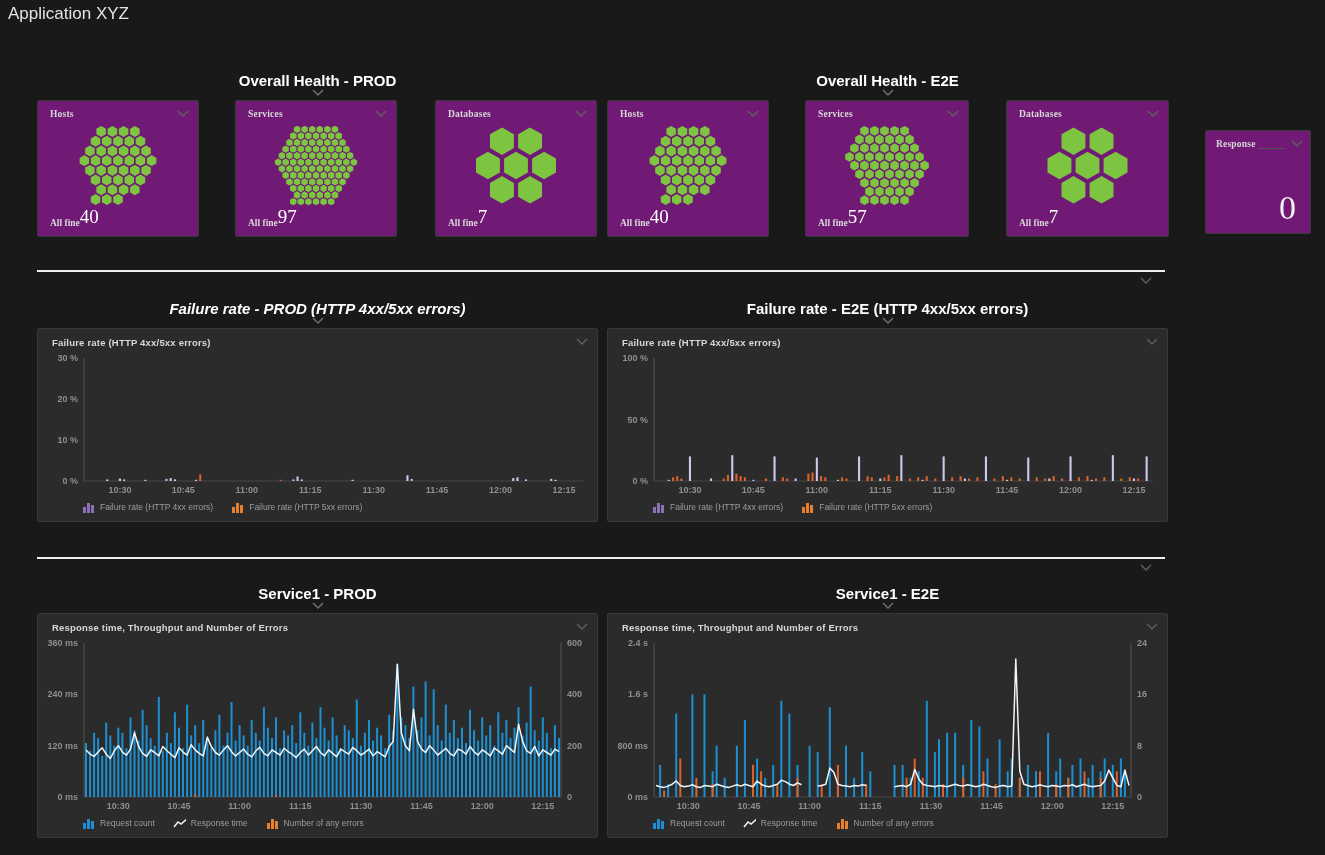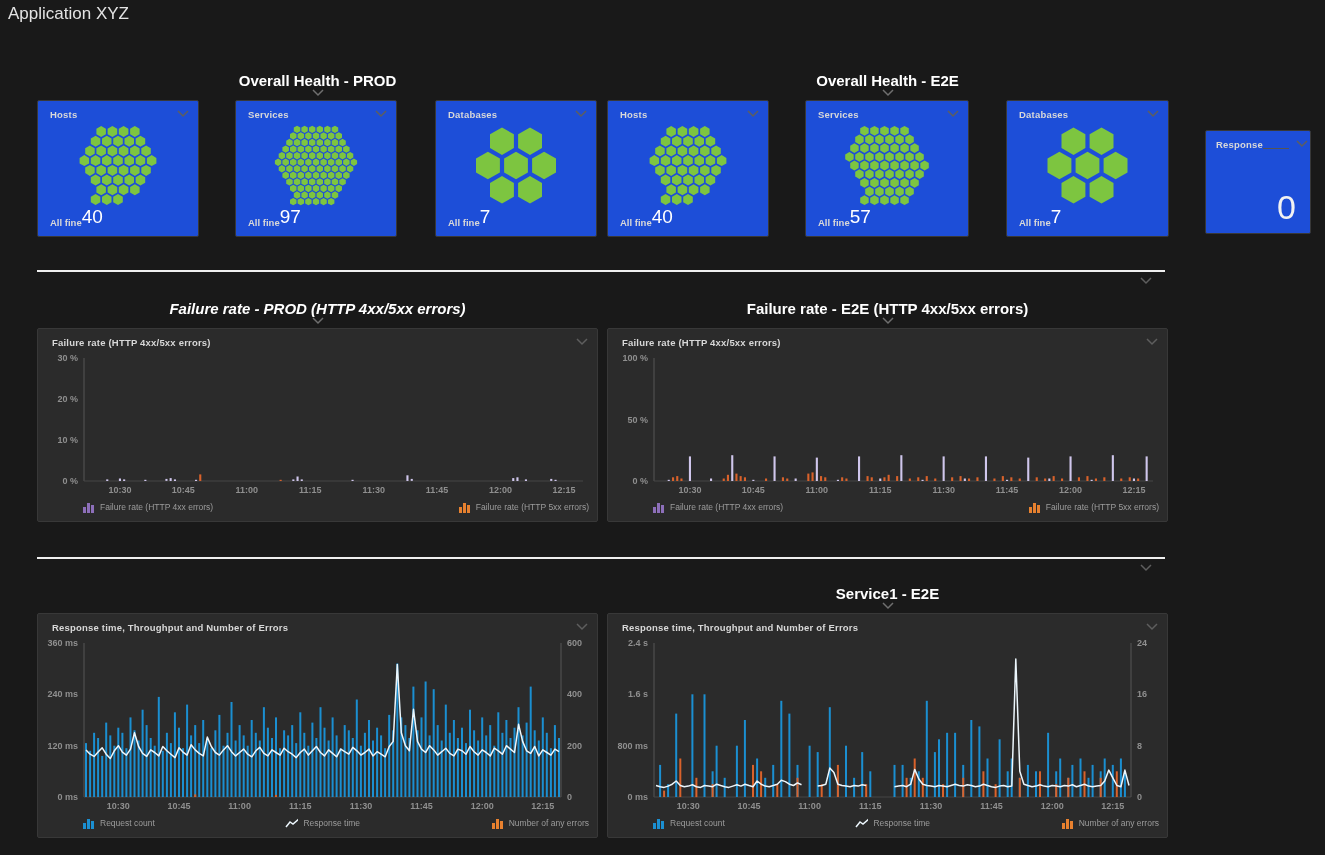--- a/index.html
+++ b/index.html
@@ -2,35 +2,35 @@
 <html><head>
 <meta charset="utf-8">
 <style>
   html,body{margin:0;padding:0;background:#191919;}
   .page{position:relative;width:1325px;height:855px;background:#191919;overflow:hidden;
         font-family:"Liberation Sans",sans-serif;color:#dcdcdc;}
   .page-title{position:absolute;left:8px;top:4px;font-size:17px;color:#e3e3e3;}
   .section-head{position:absolute;height:20px;display:flex;justify-content:space-between;align-items:center;flex-direction:column;}
   .section-head .st{font-size:15px;font-weight:bold;color:#fff;}
   .chev{display:inline-flex;width:14px;height:10px;align-items:center;justify-content:center;cursor:pointer;}
-  .tile{position:absolute;background:#1d4ed8;border:1px solid #383838;border-radius:2px;box-sizing:border-box;}
+  .tile{position:absolute;background:#701a75;border:1px solid #383838;border-radius:2px;box-sizing:border-box;font-family:Liberation Serif, serif;}
   .tile-head{display:flex;justify-content:space-between;align-items:flex-start;padding:8px 8px 0 12px;}
   .tile-title{font-size:9.5px;font-weight:bold;color:#d8d8d8;letter-spacing:.2px;}
   .hive-box{position:absolute;left:14px;right:14px;top:24px;bottom:30px;}
   .tile-foot{position:absolute;left:12px;right:12px;bottom:8px;display:flex;align-items:flex-end;}
   .status-txt{font-size:9.5px;font-weight:bold;color:#d8d8d8;}
   .tile-value{font-size:19px;font-weight:300;color:#fff;}
   .problems-value{position:absolute;right:14px;bottom:6px;font-size:34px;font-weight:200;color:#f2f2f2;}
   .problems-spark{width:26px;height:1px;background:#555;margin:8px 6px 0 0;}
   .divider{position:absolute;height:2px;background:#efefef;}
   .div-chev{position:absolute;}
   .chart-tile{position:absolute;background:#2b2b2b;border:1px solid #383838;border-radius:2px;box-sizing:border-box;display:flex;flex-direction:column;}
   .plot{flex:1 1 auto;position:relative;font-weight:bold;}
   .plot svg{position:absolute;left:0;top:0;}
-  .legend{display:flex;align-items:center;gap:18px;padding:4px 8px 8px 44px;justify-content:space-between;}
+  .legend{display:flex;align-items:center;gap:18px;padding:4px 8px 8px 44px;}
   .legend-item{display:inline-flex;align-items:center;gap:5px;cursor:pointer;}
   .legend-item span.ltxt{font-size:8.5px;color:#9c9c9c;}
   .licon{display:inline-flex;width:13px;height:12px;align-items:flex-end;}
 </style>
 </head>
 <body>
 
 <div class="page">
 
   <div class="page-title">Application XYZ</div>
@@ -626,20 +626,28 @@
     </div>
   </div>
 
   <div class="divider" style="left:37px;top:557px;width:1128px;"></div>
   <span class="chev div-chev" style="left:1139px;top:563px;">
       <svg width="12" height="8">
         <polyline points="1,1 6,6 11,1" fill="none" stroke="#5e5e5e" stroke-width="1.5"></polyline>
       </svg>
     </span>
 
+  <div class="section-head" style="left:37px;top:585px;width:561px;">
+    <span class="st">Service1 - PROD</span>
+    <span class="chev">
+        <svg width="12" height="8">
+          <polyline points="1,1 6,6 11,1" fill="none" stroke="#6f6f6f" stroke-width="1.5"></polyline>
+        </svg>
+      </span>
+  </div>
   <div class="section-head" style="left:607px;top:585px;width:561px;">
     <span class="st">Service1 - E2E</span>
     <span class="chev">
         <svg width="12" height="8">
           <polyline points="1,1 6,6 11,1" fill="none" stroke="#6f6f6f" stroke-width="1.5"></polyline>
         </svg>
       </span>
   </div>
 
   <div class="chart-tile" style="left:37px;top:613px;width:561px;height:225px;">

